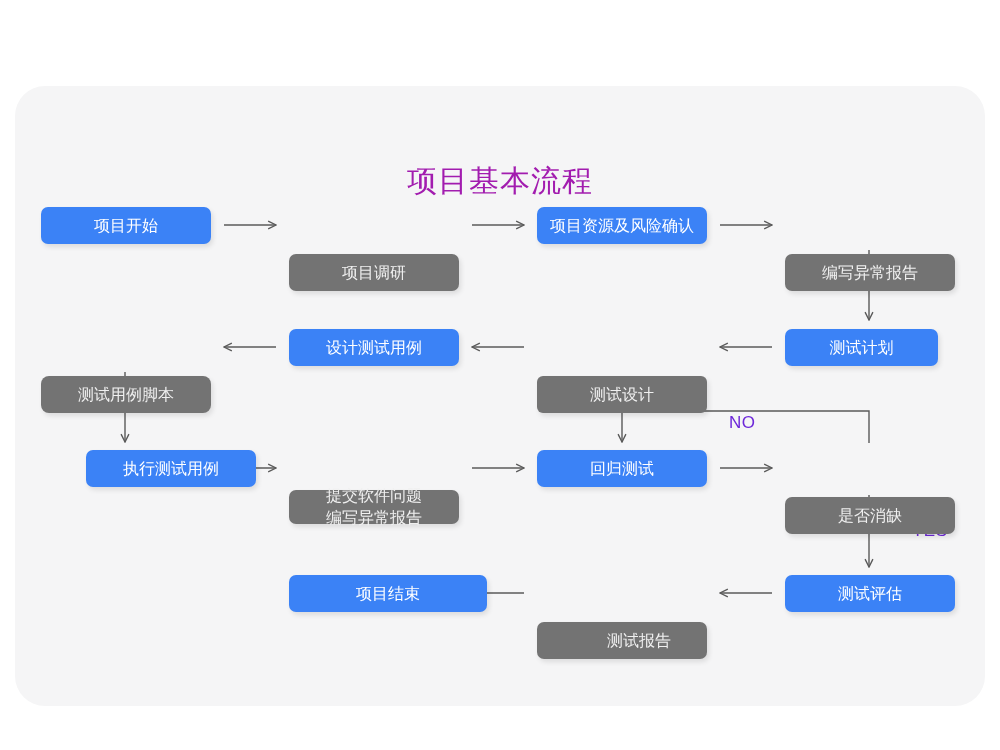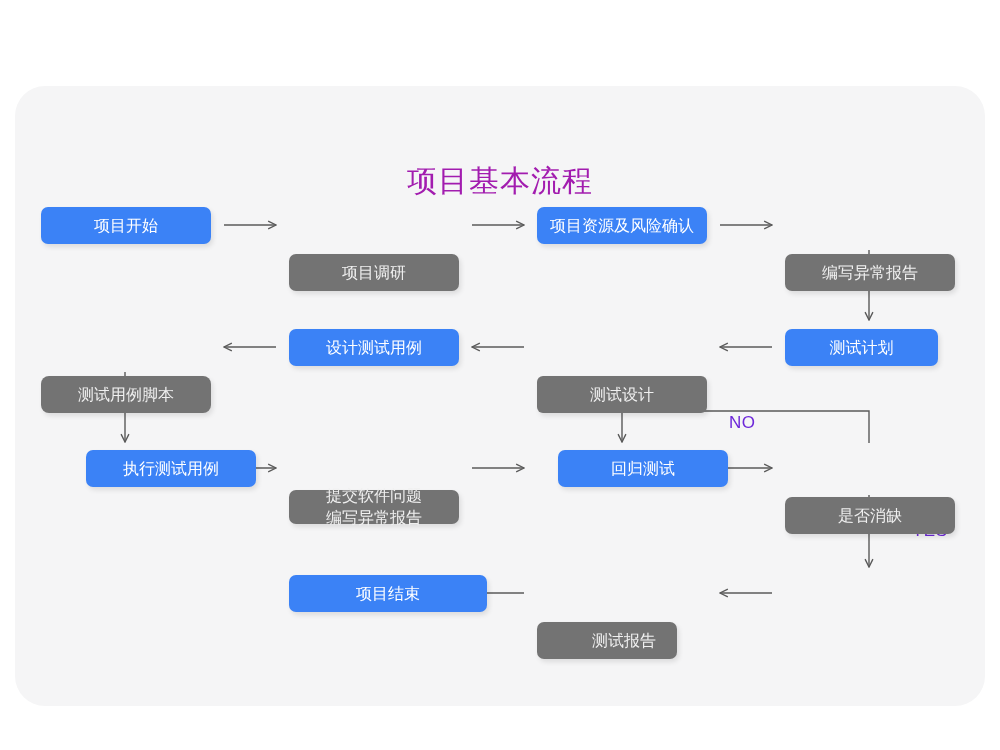--- a/index.html
+++ b/index.html
@@ -152,19 +152,20 @@
   <div class="node gray" style="left:785px; top:207px; width:170px; height:37px;">编写异常报告</div>
 
   <div class="node gray" style="left:41px;  top:329px; width:170px; height:37px;border-radius:8px;">测试用例脚本</div>
   <div class="node purple" style="left:289px; top:329px; width:170px; height:37px;">设计测试用例</div>
   <div class="node gray" style="left:537px; top:329px; width:170px; height:37px;border-radius:6px;">测试设计</div>
   <div class="node purple" style="left:785px; top:329px; width:153px; height:37px;">测试计划</div>
 
   <div class="node purple" style="left:41px;  top:450px; width:170px; height:37px;margin-left:45px;">执行测试用例</div>
   <div class="node gray" style="left:289px; top:443px; width:170px; height:34px;">提交软件问题
 编写异常报告</div>
-  <div class="node purple" style="left:537px; top:450px; width:170px; height:37px;margin-left:21px;">回归测试</div>
+  <div class="node purple" style="left:537px; top:450px; width:170px; height:37px;">回归测试</div>
   <div class="node gray" style="left:785px; top:450px; width:170px; height:37px;">是否消缺</div>
 
   <div class="node purple" style="left:289px; top:575px; width:198px; height:37px;">项目结束</div>
-  <div class="node gray" style="left:537px; top:575px; width:140px; height:37px;padding-left:40px;">测试报告</div>
+  <div class="node gray" style="left:537px; top:575px; width:170px; height:37px;padding-left:40px;">测试报告</div>
+  <div class="node purple" style="left:785px; top:575px; width:170px; height:37px;">测试评估</div>
 
 </div>
 
 </body></html>

